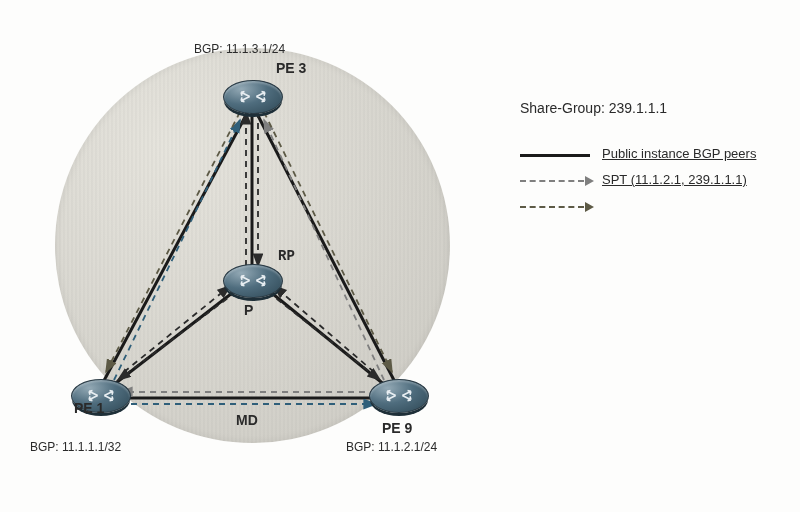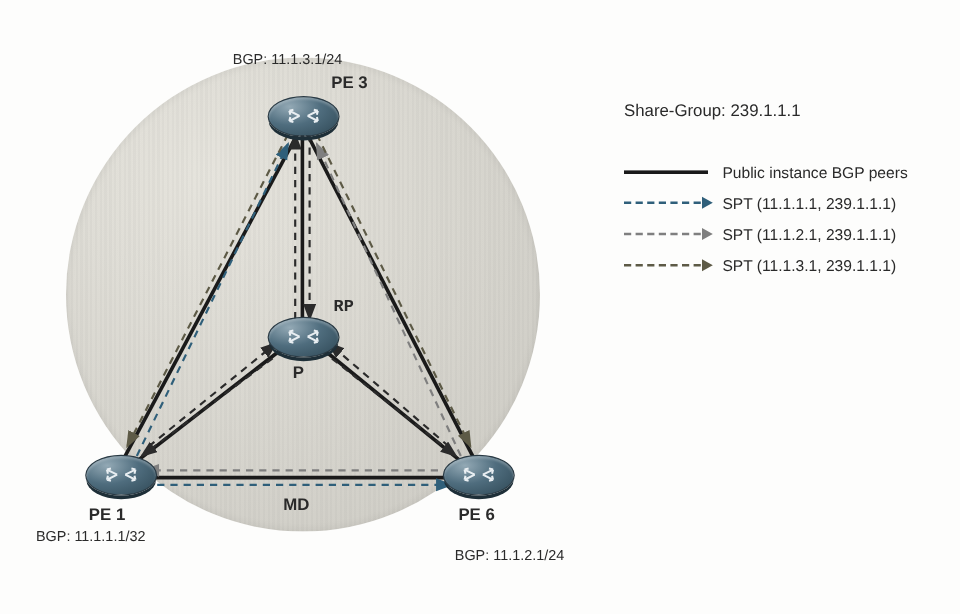--- a/index.html
+++ b/index.html
@@ -54,31 +54,32 @@
   .label {
     position: absolute;
     white-space: nowrap;
     font-size: 12px;
     color: #2a2a2a;
   }
   .label.bold { font-weight: bold; font-size: 14px; }
   .legend {
     position: absolute;
     left: 520px;
-    top: 84px;
+    top: 100px;
     width: 270px;
   }
   .legend-title {
     font-size: 14px;
     margin-bottom: 30px;
   }
   .legend-row {
     display: flex;
-    align-items: center;
+    align-items: flex-start;
     height: 26px;
+    text-decoration: underline;
   }
   .legend-swatch {
     width: 74px;
     height: 18px;
     flex: 0 0 74px;
     margin-right: 8px;
     position: relative;
   }
   .legend-line-solid {
     border-top: 3px solid #1a1a1a;
@@ -207,57 +208,49 @@
       </g>
     </svg>
   </div>
 
   <div class="label" style="left:194px; top:42px;">BGP: 11.1.3.1/24</div>
   <div class="label bold" style="left:248px; top:60px;margin-left:28px;">PE 3</div>
 
   <div class="label bold" style="left:278px; top:248px;font-family:Liberation Mono, monospace;">RP</div>
   <div class="label bold" style="left:244px; top:302px;">P</div>
 
-  <div class="label bold" style="left:74px; top:420px;">PE 1</div>
+  <div class="label bold" style="left:74px; top:400px;">PE 1</div>
   <div class="label" style="left:30px; top:440px;">BGP: 11.1.1.1/32</div>
 
-  <div class="label bold" style="left:382px; top:420px;">PE 6</div>
-  <div class="label" style="left:346px; top:456px;margin-left:33px;">BGP: 11.1.2.1/24</div>
+  <div class="label bold" style="left:382px; top:420px;">PE 9</div>
+  <div class="label" style="left:346px; top:440px;">BGP: 11.1.2.1/24</div>
 
   <div class="label bold" style="left:236px; top:412px;">MD</div>
 
   <div class="legend">
     <div class="legend-title">Share-Group: 239.1.1.1</div>
 
     <div class="legend-row">
       <div class="legend-swatch">
         <div class="legend-line-solid"></div>
       </div>
       <div class="legend-text">Public instance BGP peers</div>
     </div>
 
 
-    <div class="legend-row">
-      <div class="legend-swatch" style="--c:#2f5f7a">
-        <div class="legend-line-dash"></div>
-          <div class="legend-arrowhead"></div>
-      </div>
-      <div class="legend-text">SPT (11.1.1.1, 239.1.1.1)</div>
-    </div>
 
     <div class="legend-row">
       <div class="legend-swatch" style="--c:#7f7f7f">
         <div class="legend-line-dash"></div>
           <div class="legend-arrowhead"></div>
       </div>
       <div class="legend-text">SPT (11.1.2.1, 239.1.1.1)</div>
     </div>
 
     <div class="legend-row">
       <div class="legend-swatch" style="--c:#5d5a46">
         <div class="legend-line-dash"></div>
           <div class="legend-arrowhead"></div>
       </div>
-      <div class="legend-text">SPT (11.1.3.1, 239.1.1.1)</div>
     </div>
   </div>
 
 </div>
 
 </body></html>

